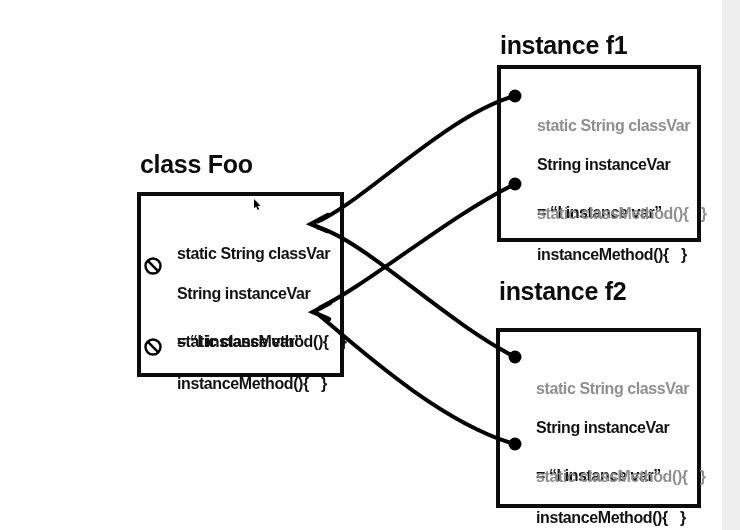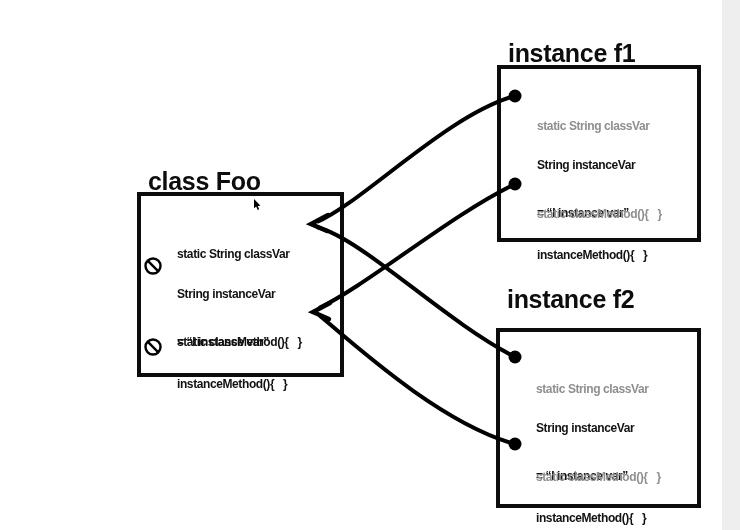--- a/index.html
+++ b/index.html
@@ -5,45 +5,45 @@
   html,body{margin:0;padding:0;}
   body{
     width:740px;height:530px;position:relative;overflow:hidden;
     background:#ffffff;
     font-family:"Liberation Sans","DejaVu Sans",sans-serif;
   }
   .gutter{
     position:absolute;top:0;height:530px;background:#eeeeee;
   }
   .title{
-    position:absolute;margin:12px;
+    position:absolute;margin:4px;
     font-size:25px;font-weight:bold;color:#0d0d0d;letter-spacing:-0.3px;
     white-space:pre;
   }
   .box{
     position:absolute;background:#ffffff;border:4px solid #0c0c0c;
     box-sizing:border-box;
   }
   .member{
     position:absolute;
-    font-size:12px;font-weight:bold;line-height:16px;letter-spacing:-0.4px;
+    font-size:16px;font-weight:bold;line-height:16px;letter-spacing:-0.4px;
     color:#121212;white-space:pre;
   }
   .member.shared{color:#8f8f8f;}
   .overlay{
     position:absolute;left:0;top:0;width:740px;height:530px;
     pointer-events:none;
   }
 </style>
 </head>
 <body>
 
 <div class="gutter" style="left:722px;width:18px;"></div>
 
-<h1 class="title" style="left:136px;top:155px;">class Foo</h1>
+<h1 class="title" style="left:136px;top:146px;">class Foo</h1>
 <h1 class="title" style="left:496px;top:27px;">instance f1</h1>
 <h1 class="title" style="left:495px;top:273px;">instance f2</h1>
 
 <div class="box" style="left:137px;top:192px;width:207px;height:185px;">
   <div class="member" style="left:36px;top:18px;">
     <div>static String classVar</div>
   </div>
   <div class="member" style="left:36px;top:58px;">
     <div>String instanceVar</div>
     <div>= “I instance var”</div>

